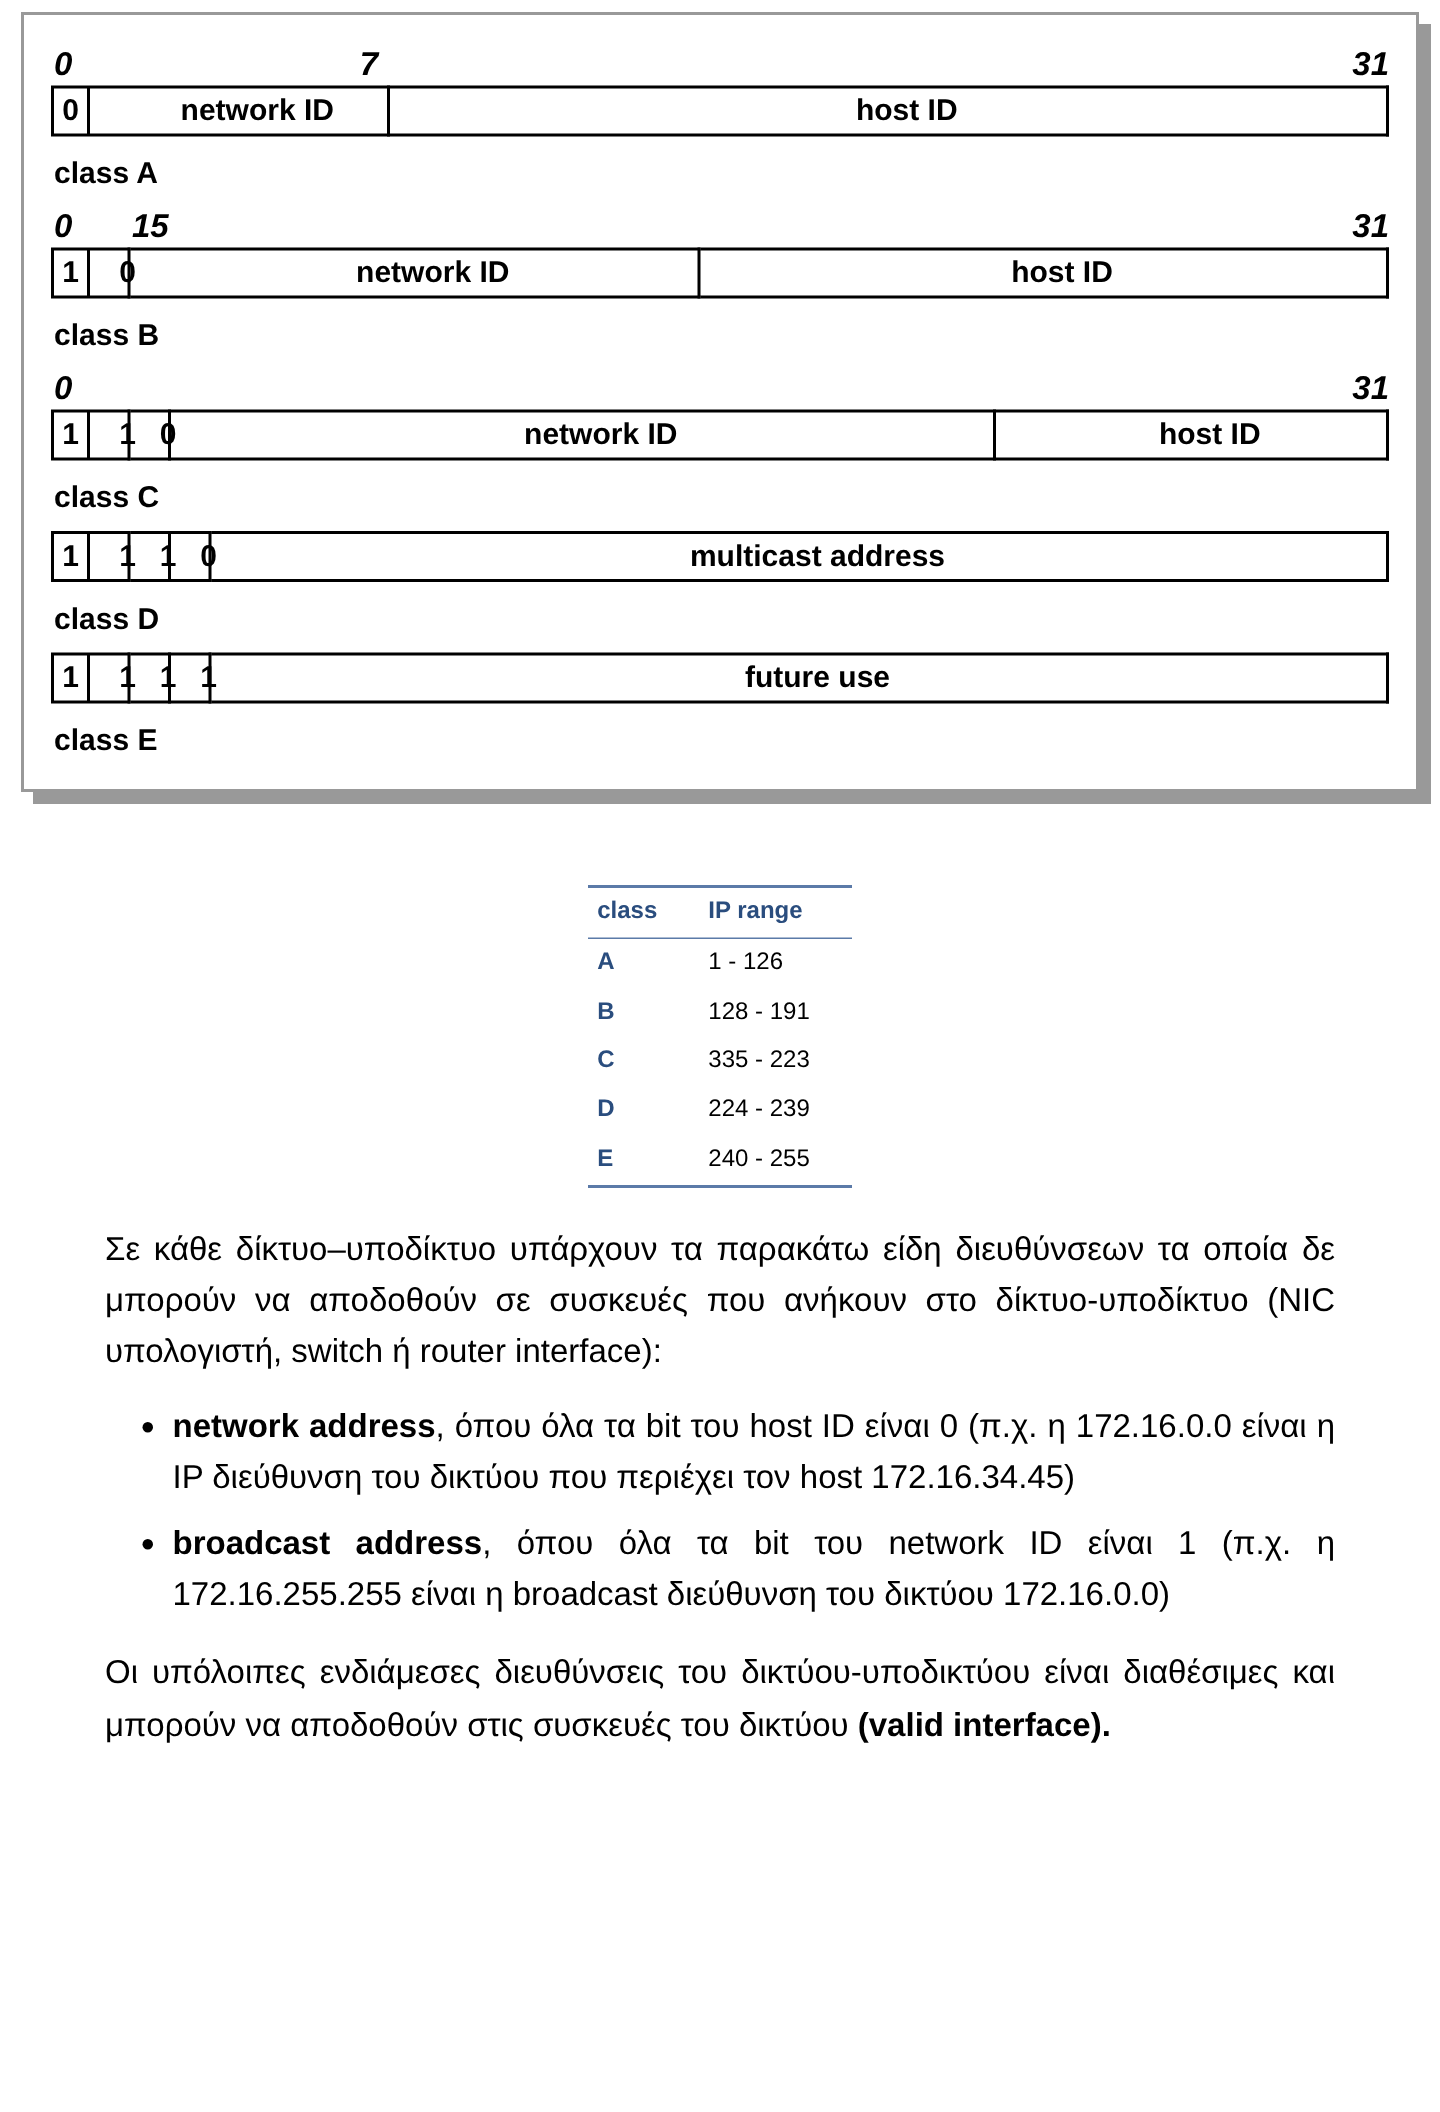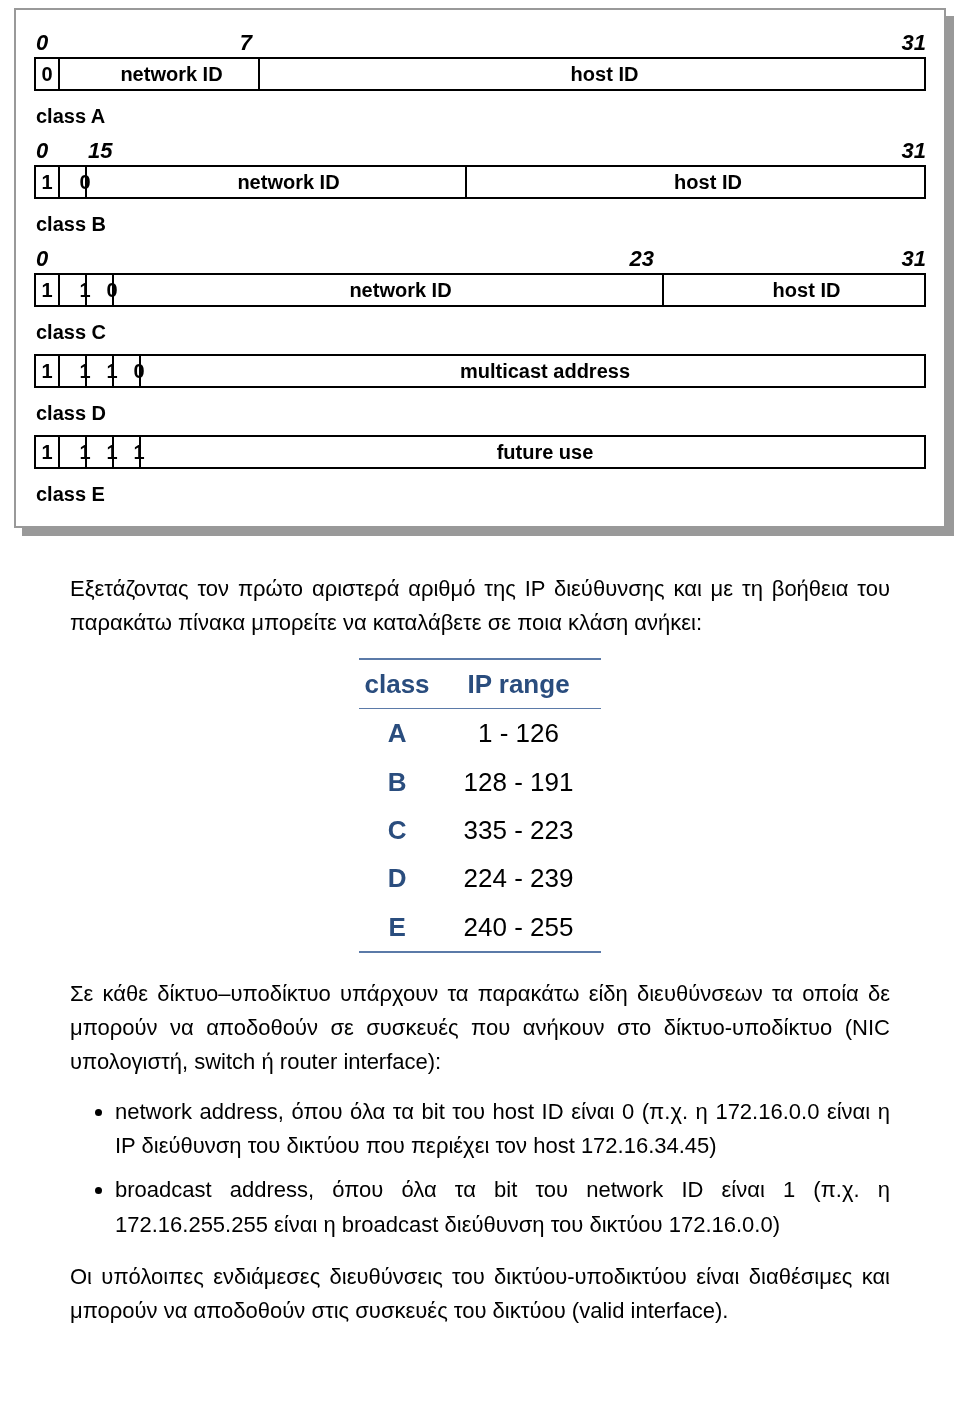--- a/index.html
+++ b/index.html
@@ -70,37 +70,37 @@
     font-size: 22px;
     line-height: 1.55;
   }
   .text-body p { margin: 0 0 16px 0; text-align: justify; }
   .class-table {
     margin: 18px auto 24px auto;
     border-collapse: collapse;
   }
   .class-table th, .class-table td {
     padding: 4px 28px 4px 6px;
-    text-align: center;
-    font-size: 26px;
+    text-align: left;
+    font-size: 16px;
   }
   .class-table thead tr { border-top: 2px solid #5b7aa8; border-bottom: 1px solid #5b7aa8; }
   .class-table tbody tr:last-child td { border-bottom: 2px solid #5b7aa8; }
   .class-table th { color: #2a4d7e; font-weight: bold; }
   .class-table td.cls { color: #2a4d7e; font-weight: bold; }
   ul.bul {
     list-style: disc;
     padding-left: 45px;
     margin: 0 0 18px 0;
   }
   ul.bul li {
     margin-bottom: 10px;
     text-align: justify;
   }
-  .bold { font-weight: normal; }
+  .bold { font-weight: bold; }
 </style>
 </head>
 <body>
 
 <div class="diagram-wrap">
   <div class="diagram-shadow"></div>
   <div class="diagram">
 
     <div class="row-block">
       <div class="ticks">
@@ -127,21 +127,20 @@
         <div class="cell bitcell">0</div>
         <div class="cell" style="flex:0 0 380px;">network ID</div>
         <div class="cell" style="flex:1;">host ID</div>
       </div>
       <div class="classlabel">class B</div>
     </div>
 
     <div class="row-block">
       <div class="ticks">
         <span style="width:78px;">0</span>
-        <span style="width:540px;text-align:right;padding-right:6px;">23</span>
         <span style="flex:1;text-align:right;">31</span>
       </div>
       <div class="barline">
         <div class="cell bitcell">1</div>
         <div class="cell bitcell">1</div>
         <div class="cell bitcell">0</div>
         <div class="cell" style="flex:0 0 550px;">network ID</div>
         <div class="cell" style="flex:1;">host ID</div>
       </div>
       <div class="classlabel">class C</div>
@@ -166,21 +165,20 @@
         <div class="cell bitcell">1</div>
         <div class="cell" style="flex:1;text-align:right;">future use</div>
       </div>
       <div class="classlabel">class E</div>
     </div>
 
   </div>
 </div>
 
 <div class="text-body">
-  <p>Εξετάζοντας τον πρώτο αριστερά αριθμό της IP διεύθυνσης και με τη βοήθεια του παρακάτω πίνακα μπορείτε να καταλάβετε σε ποια κλάση ανήκει:</p>
 
   <table class="class-table">
     <thead>
       <tr>
         <th>class</th>
         <th>IP range</th>
       </tr>
     </thead>
     <tbody>
       <tr>

